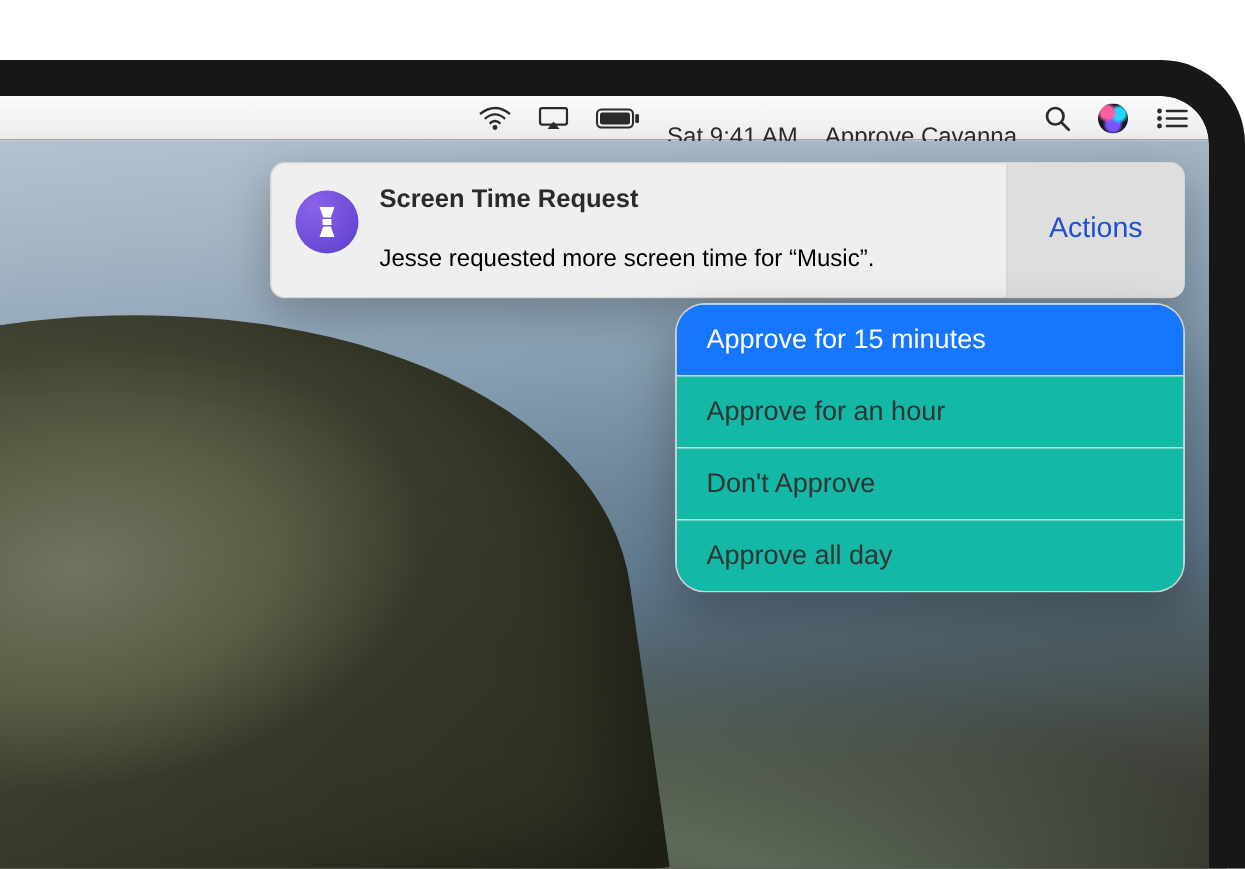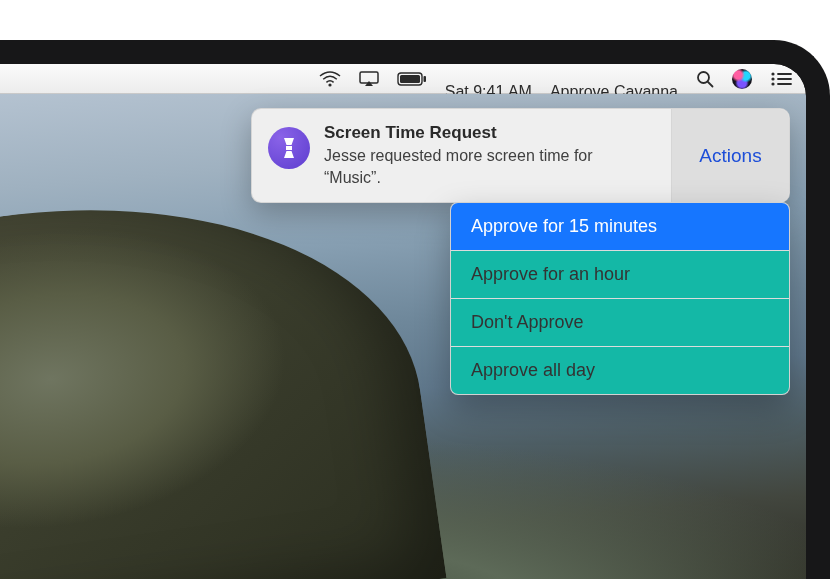--- a/index.html
+++ b/index.html
@@ -52,21 +52,21 @@
     background:
       radial-gradient(ellipse 60% 50% at 35% 40%, #6f7560 0%, #595d45 40%, transparent 70%),
       linear-gradient(145deg, #4b4c39 0%, #3a3d2c 50%, #2b2e20 100%);
     transform:rotate(-8deg);
     border-top-right-radius:70% 55%;
     box-shadow:inset -30px -20px 60px rgba(0,0,0,.35);
   }
   .notif {
     position:absolute;
     top:14px; right:16px;
-    width:539px;
+    width:610px;
     background:#efefef;
     border:1px solid rgba(0,0,0,.1);
     border-radius:10px;
     box-shadow:0 10px 30px rgba(0,0,0,.25);
     display:flex;
     overflow:hidden;
     gap:44px;
   }
   .notif .left {
     flex:1;
@@ -77,38 +77,38 @@
   }
   .app-icon {
     width:42px; height:42px; border-radius:50%;
     background:radial-gradient(circle at 30% 25%, #8a63e8, #5d3dcf);
     display:flex; align-items:center; justify-content:center;
     flex-shrink:0;
     margin-top:4px;
   }
   .notif .texts { display:flex; flex-direction:column; gap:2px; }
   .notif .title { font-weight:600; font-size:17px; color:#2a2a2a; }
-  .notif .body  { font-size:16px; color:#404040; line-height:1.35; }
+  .notif .body  { font-size:16px; color:#000000; line-height:1.35;margin-top:17px; }
   .notif .actions {
     width:118px;
     border-left:1px solid #d6d6d6;
     background:#dedede;
     display:flex; align-items:center; justify-content:center;
     font-size:19px;
     color:#1d4ed8;
     cursor:pointer;
   }
   .menu {
     position:absolute;
     top:108px;
     right:16px;
     width:340px;
     background:#efefef;
     border:1px solid rgba(0,0,0,.12);
-    border-radius:8px;
+    border-radius:20px;
     box-shadow:0 14px 34px rgba(0,0,0,.28);
     overflow:hidden;
     margin-left:44px;
   }
   .menu .item {
     padding:13px 20px;
     font-size:18px;
     color:#333;
     border-top:1px solid #dcdcdc;
     cursor:pointer;

